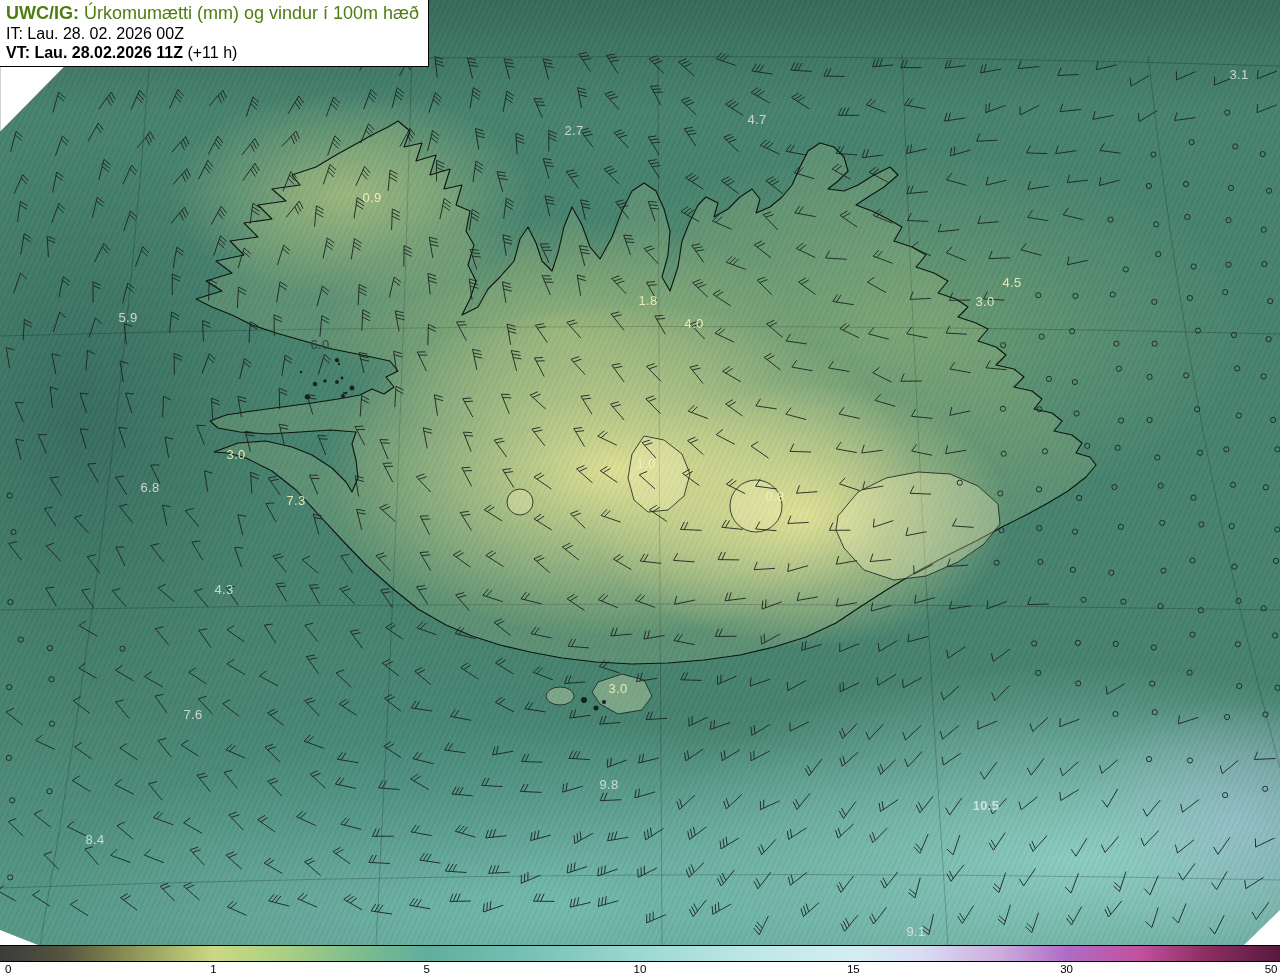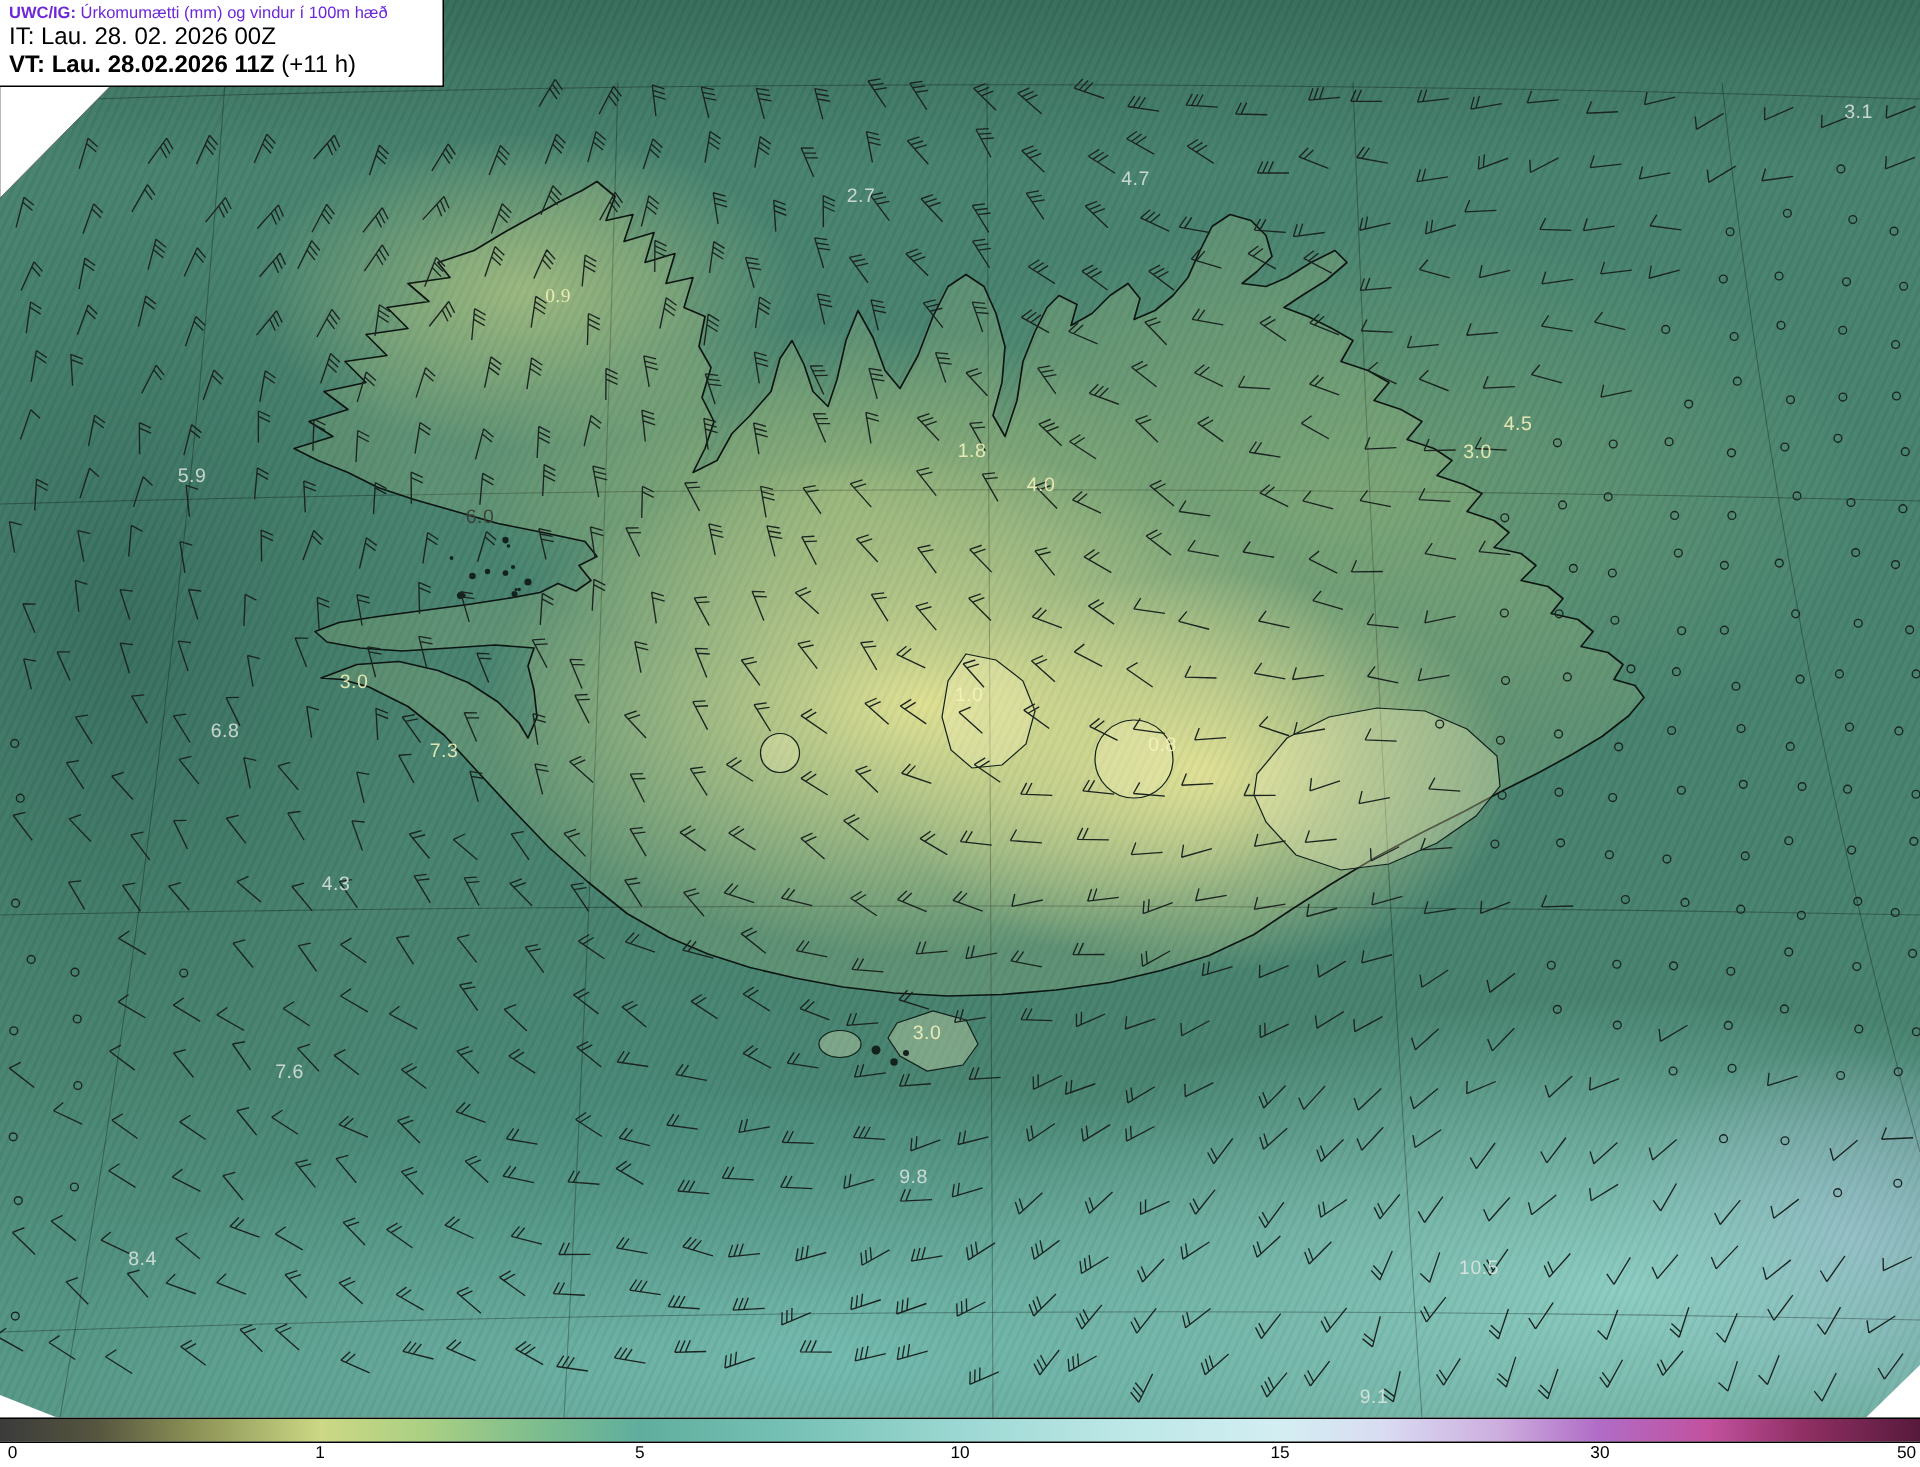--- a/index.html
+++ b/index.html
@@ -25,21 +25,21 @@
   #map-svg{position:absolute;left:0;top:0;z-index:1;}
   #labels{position:absolute;left:0;top:0;width:1280px;height:945px;z-index:2;pointer-events:none;}
   .vlab{position:absolute;font-size:13px;transform:translate(-50%,-50%);letter-spacing:.3px;}
   .tone-dark{color:#39413b;}
   .tone-light{color:rgba(228,233,228,0.82);}
   .tone-yellow{color:rgba(246,242,188,0.88);}
   
   .title-box{position:absolute;left:0;top:0;z-index:3;background:#fff;
     border-right:1px solid #000;border-bottom:1px solid #000;
     padding:3px 9px 4px 6px;min-width:296px;box-sizing:border-box;}
-  .title-box .t1{font-size:11px;color:#6d28d9;white-space:pre;}
+  .title-box .t1{font-size:18px;color:#4d7c0f;white-space:pre;}
   .title-box .t2{font-size:16px;color:#000;margin-top:1px;white-space:pre;}
   .title-box .t3{font-size:16px;color:#000;margin-top:1px;white-space:pre;}
   .title-box b{font-weight:bold;}
   
   .colorbar{position:absolute;left:0;top:945px;width:1280px;height:33px;z-index:4;background:#fff;}
   .colorbar .bar{position:absolute;left:0;top:0;width:1280px;height:17px;
     border-top:1px solid #000;border-bottom:1px solid #000;box-sizing:border-box;}
   .colorbar .ticksrow{position:absolute;left:0;top:18px;width:1280px;height:15px;}
   .ctick{position:absolute;top:0;font-size:11.5px;color:#000;transform:translateX(-50%);white-space:nowrap;}
 </style>
@@ -865,41 +865,41 @@
         <path d="M1268.7 902.4L1256.3 919.4M1256.3 919.4L1252.1 912.0"></path>
       </g>
       <g>
         <polygon points="0,57 74,57 0,132" fill="#ffffff" stroke="#666" stroke-width="0.6"></polygon>
         <polygon points="0,930 0,945 38,945" fill="#ffffff"></polygon>
         <polygon points="1280,910 1280,945 1244,945" fill="#ffffff"></polygon>
       </g>
     </svg>
 
   <div id="labels">
-      <div class="vlab tone-yellow" style="left: 372px; top: 197px; font-family: Liberation Serif, serif;">0.9</div>
+      <div class="vlab tone-yellow" style="left: 372px; top: 197px;">0.9</div>
       <div class="vlab tone-light" style="left: 574px; top: 130px;">2.7</div>
       <div class="vlab tone-light" style="left: 757px; top: 119px;">4.7</div>
       <div class="vlab tone-light" style="left: 1239px; top: 74px;">3.1</div>
       <div class="vlab tone-light" style="left: 128px; top: 317px;">5.9</div>
       <div class="vlab tone-dark" style="left: 320px; top: 344px; text-align: center;">6.0</div>
       <div class="vlab tone-yellow" style="left: 648px; top: 300px;">1.8</div>
       <div class="vlab tone-yellow" style="left: 694px; top: 323px;">4.0</div>
       <div class="vlab tone-yellow" style="left: 1012px; top: 282px;">4.5</div>
       <div class="vlab tone-yellow" style="left: 985px; top: 301px;">3.0</div>
       <div class="vlab tone-yellow" style="left: 236px; top: 454px;">3.0</div>
       <div class="vlab tone-light" style="left: 150px; top: 487px;">6.8</div>
       <div class="vlab tone-yellow" style="left: 296px; top: 500px;">7.3</div>
       <div class="vlab tone-yellow" style="left: 646px; top: 463px;">1.0</div>
       <div class="vlab tone-yellow" style="left: 775px; top: 496px;">0.8</div>
       <div class="vlab tone-light" style="left: 224px; top: 589px;">4.3</div>
       <div class="vlab tone-yellow" style="left: 618px; top: 688px;">3.0</div>
       <div class="vlab tone-light" style="left: 193px; top: 714px;">7.6</div>
       <div class="vlab tone-light" style="left: 609px; top: 784px;">9.8</div>
       <div class="vlab tone-light" style="left: 95px; top: 839px;">8.4</div>
-      <div class="vlab tone-light" style="left: 986px; top: 845px;">10.5</div>
+      <div class="vlab tone-light" style="left: 986px; top: 805px; font-weight: bold;">10.5</div>
       <div class="vlab tone-light" style="left: 916px; top: 931px;">9.1</div>
     </div>
 
   <div class="title-box">
     <div class="t1"><b>UWC/IG:</b><span> Úrkomumætti (mm) og vindur í 100m hæð</span></div>
     <div class="t2">IT: Lau. 28. 02. 2026 00Z</div>
     <div class="t3"><b>VT: Lau. 28.02.2026 11Z</b><span> (+11 h)</span></div>
   </div>
 
   <div class="colorbar">

